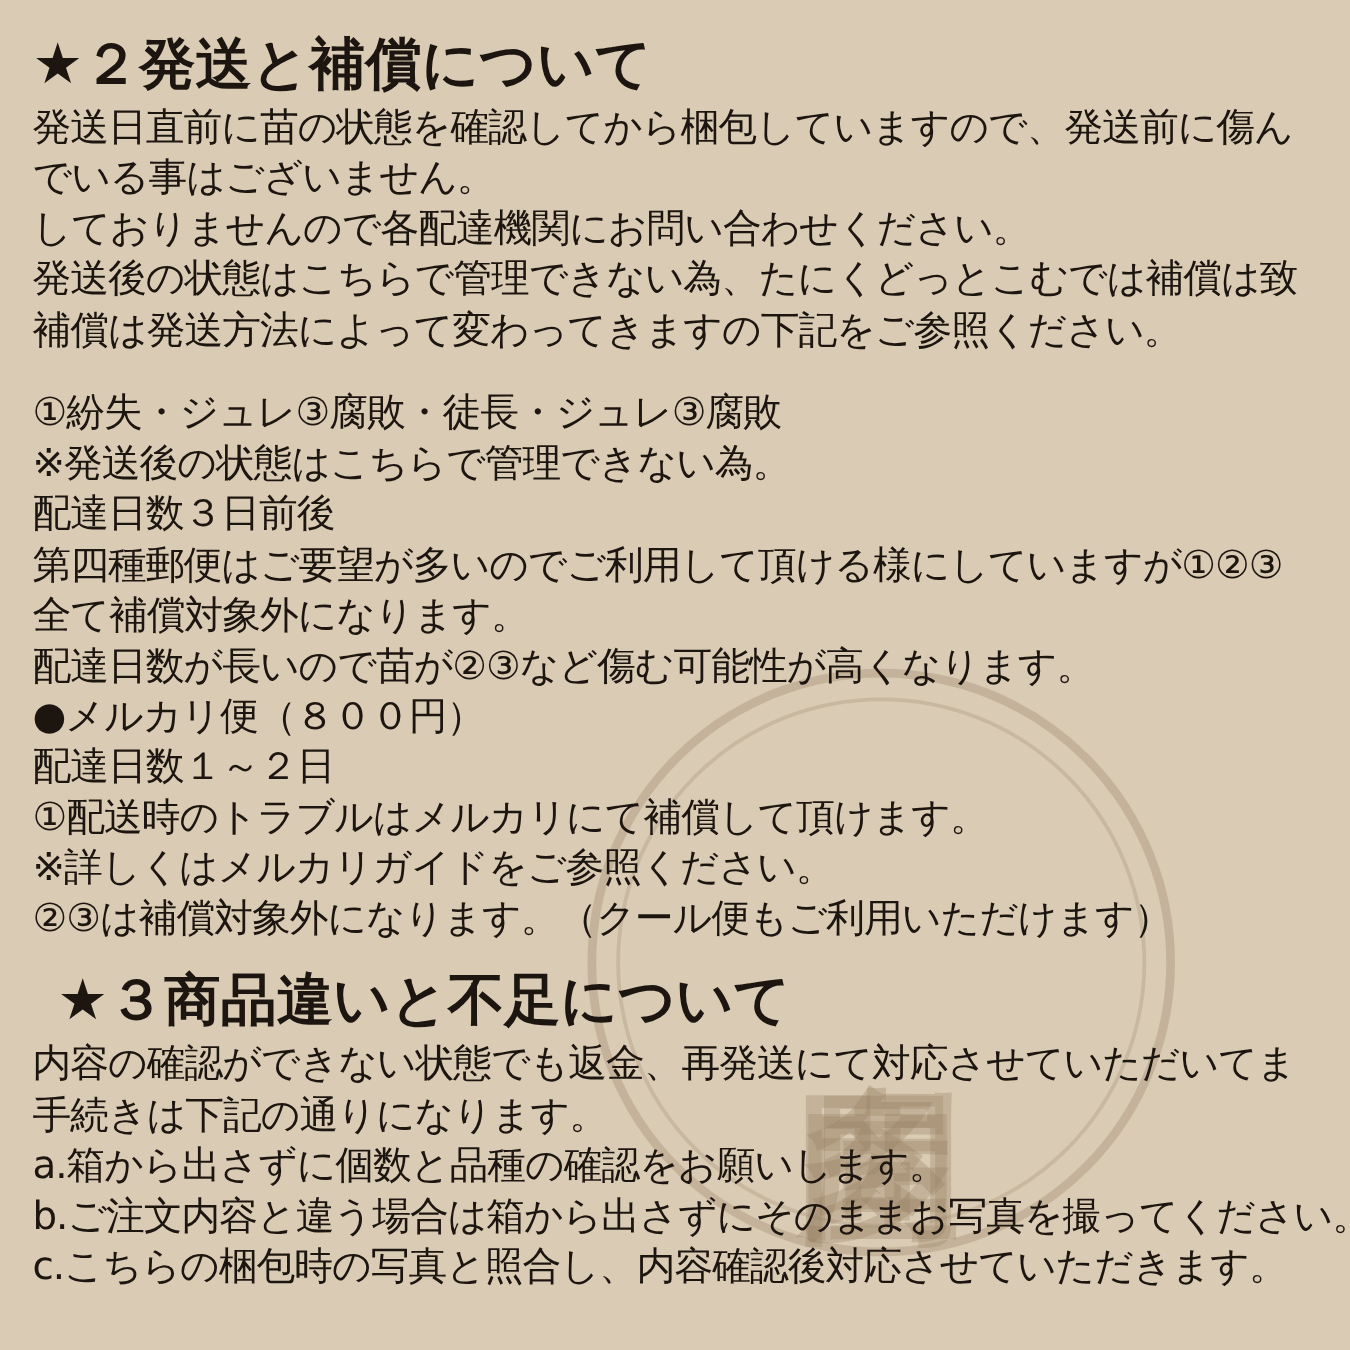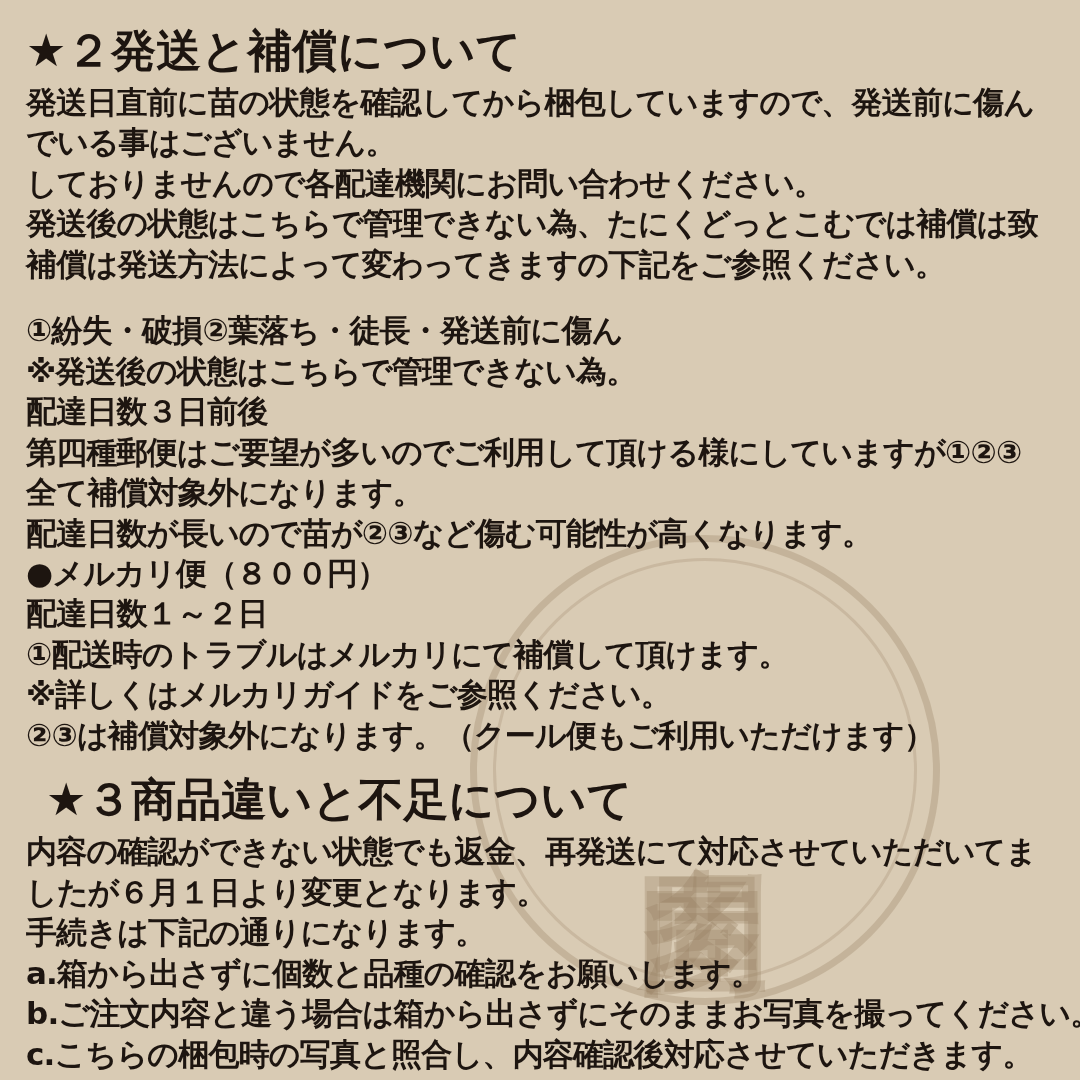--- a/index.html
+++ b/index.html
@@ -79,21 +79,21 @@
   .para {
     font-size: 31px;
     font-weight: 700;
     line-height: 1.30;
     margin: 0;
     letter-spacing: -0.5px;
   }
 
   .line {
     font-size: 31px;
-    font-weight: 700;
+    font-weight: 400;
     line-height: 1.305;
     letter-spacing: -0.8px;
     white-space: nowrap;
     margin: 0;
   }
 
   .gap { height: 26px; }
 
   .block { margin: 0; padding: 0; }
 </style>
@@ -113,40 +113,39 @@
       <div class="line">発送日直前に苗の状態を確認してから梱包していますので、発送前に傷ん</div>
       <div class="line">でいる事はございません。</div>
       <div class="line">しておりませんので各配達機関にお問い合わせください。</div>
       <div class="line">発送後の状態はこちらで管理できない為、たにくどっとこむでは補償は致</div>
       <div class="line">補償は発送方法によって変わってきますの下記をご参照ください。</div>
     </div>
 
     <div class="gap"></div>
 
     <div class="para">
-      <div class="line">①紛失・破損②葉落ち・徒長・発送前に傷ん</div>
+      <div class="line">①紛失・ジュレ③腐敗・徒長・ジュレ③腐敗</div>
       <div class="line">※発送後の状態はこちらで管理できない為。</div>
       <div class="line">配達日数３日前後</div>
       <div class="line">第四種郵便はご要望が多いのでご利用して頂ける様にしていますが①②③</div>
       <div class="line">全て補償対象外になります。</div>
       <div class="line">配達日数が長いので苗が②③など傷む可能性が高くなります。</div>
       <div class="line">●メルカリ便（８００円）</div>
       <div class="line">配達日数１～２日</div>
       <div class="line">①配送時のトラブルはメルカリにて補償して頂けます。</div>
       <div class="line">※詳しくはメルカリガイドをご参照ください。</div>
       <div class="line">②③は補償対象外になります。（クール便もご利用いただけます）</div>
     </div>
   </div>
 
   <div class="block">
     <h1 class="heading heading-3">★３商品違いと不足について</h1>
 
     <div class="para">
       <div class="line">内容の確認ができない状態でも返金、再発送にて対応させていただいてま</div>
-      <div class="line">したが６月１日より変更となります。</div>
       <div class="line">手続きは下記の通りになります。</div>
       <div class="line">a.箱から出さずに個数と品種の確認をお願いします。</div>
       <div class="line">b.ご注文内容と違う場合は箱から出さずにそのままお写真を撮ってください。</div>
       <div class="line">c.こちらの梱包時の写真と照合し、内容確認後対応させていただきます。</div>
 
     </div>
   </div>
 
 </div>
 

